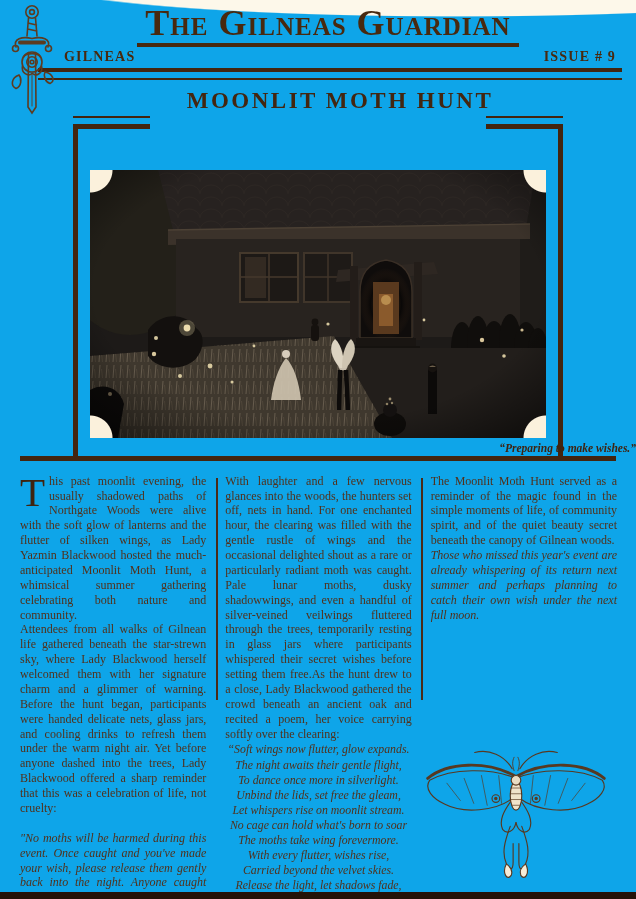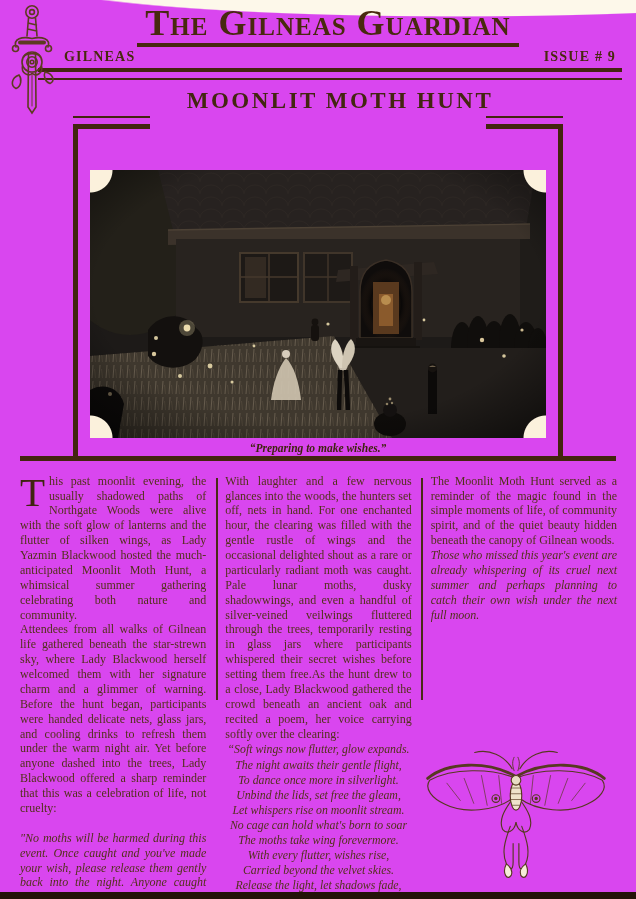--- a/index.html
+++ b/index.html
@@ -1,18 +1,18 @@
 <!DOCTYPE html>
 <html><head>
 <meta charset="utf-8">
 <style>
   html,body { margin:0; padding:0; background:#e9e2d2; }
   .page {
     position:relative; width:636px; height:899px; margin:0 auto;
-    background:#d946ef; overflow:hidden;
+    background:#0ea5e9; overflow:hidden;
     font-family:"Liberation Serif", serif; color:#4e2c17;
   }
   .page::before {
     content:""; position:absolute; left:0; top:0; right:0; height:34px;
     background:radial-gradient(95% 52px at 72% -20px, #fdf8ea 0 69%, rgba(253,248,234,0) 71%);
     pointer-events:none;
   }
 
   
   .masthead { position:relative; }
@@ -50,21 +50,21 @@
 
   .photo { position:absolute; left:90px; top:56px; width:456px; height:268px; background:#1d1a18; }
   .photo svg { display:block; width:100%; height:100%; }
   .sc { position:absolute; width:24px; height:24px; pointer-events:none; }
   .sc-tl { left:90px;  top:56px;  background:radial-gradient(circle at 0 0,      #fbf1dc 22px, rgba(251,241,220,0) 23px); }
   .sc-tr { left:522px; top:56px;  background:radial-gradient(circle at 100% 0,   #fbf1dc 22px, rgba(251,241,220,0) 23px); }
   .sc-bl { left:90px;  top:300px; background:radial-gradient(circle at 0 100%,   #fbf1dc 22px, rgba(251,241,220,0) 23px); }
   .sc-br { left:522px; top:300px; background:radial-gradient(circle at 100% 100%,#fbf1dc 22px, rgba(251,241,220,0) 23px); }
 
   .photo-caption {
-    position:absolute; left:0; right:0; top:328px; text-align:center;
+    position:absolute; left:0; right:0; top:328px; text-align:right;
     font-size:11.5px; font-style:italic; font-weight:bold; color:#3f2410;
   }
 
   
   .columns {
     position:relative; display:grid; grid-template-columns:1fr 1fr 1fr;
     column-gap:19px; margin:8px 19px 0 20px;
   }
   .col { font-size:12px; line-height:1.24; text-align:justify; color:#52311b; }
   .col p { margin:0; }
@@ -270,22 +270,22 @@
 No cage can hold what's born to soar
 The moths take wing forevermore.
 With every flutter, wishes rise,
 Carried beyond the velvet skies.
 Release the light, let shadows fade,
 And treasure all the dreams they
 made.”</p>
     </div>
 
     <div class="col">
-      <p>The Moonlit Moth Hunt served as a reminder of the magic found in the simple moments of life, of community spirit, and of the quiet beauty hidden beneath the canopy of Gilnean woods.</p>
-      <p class="italic-graf">Those who missed this year's event are already whispering of its cruel next summer and perhaps planning to catch their own wish under the next full moon.</p>
+      <p>The Moonlit Moth Hunt served as a reminder of the magic found in the simple moments of life, of community spirit, and of the quiet beauty secret beneath the canopy of Gilnean woods.</p>
+      <p class="italic-graf">Those who missed this year's event are already whispering of its return next summer and perhaps planning to catch their own wish under the next full moon.</p>
     </div>
   </main>
 
   <div class="moth-wrap">
     <svg viewBox="0 0 200 150" fill="none" stroke="#573921" stroke-width="1.2" stroke-linecap="round">
 
       <path d="M96,30 C88,16 72,9 57,13"></path>
       <path d="M104,30 C112,16 128,9 143,13"></path>
       <path d="M98,32 C96,26 96,22 98,18 M102,32 C104,26 104,22 102,18" stroke-width="0.9"></path>
 

